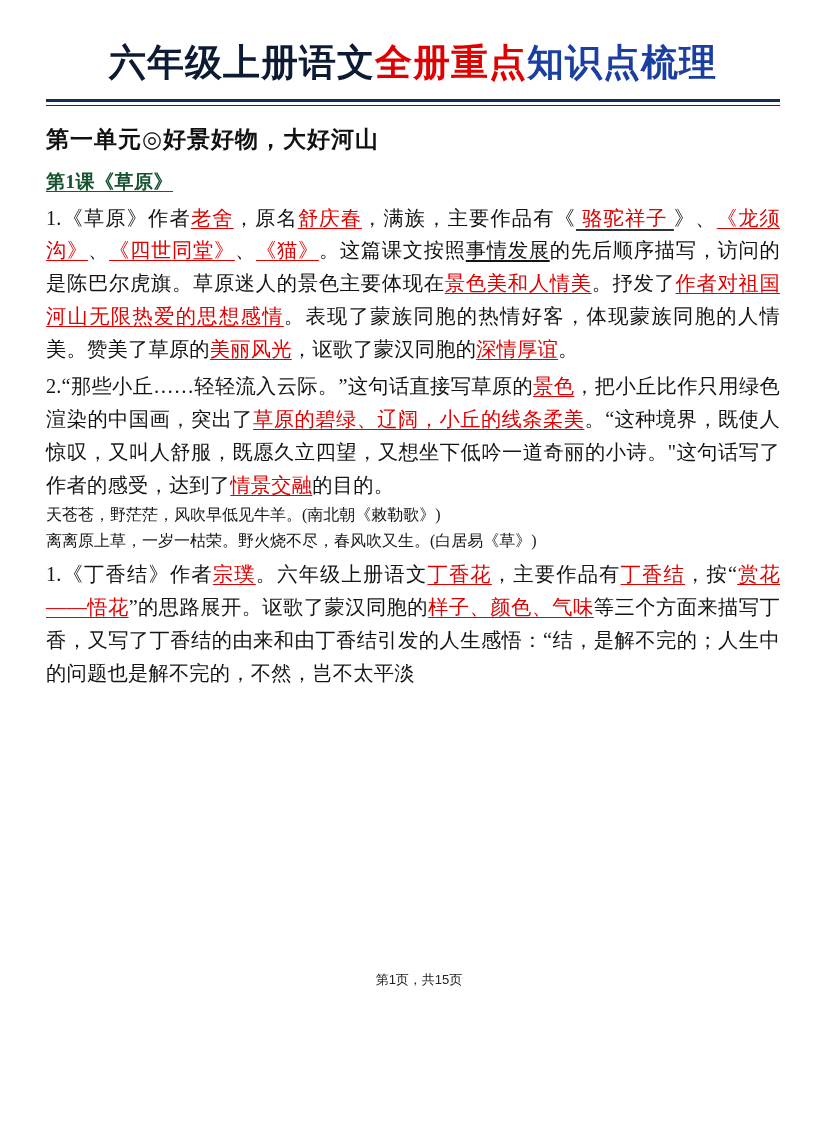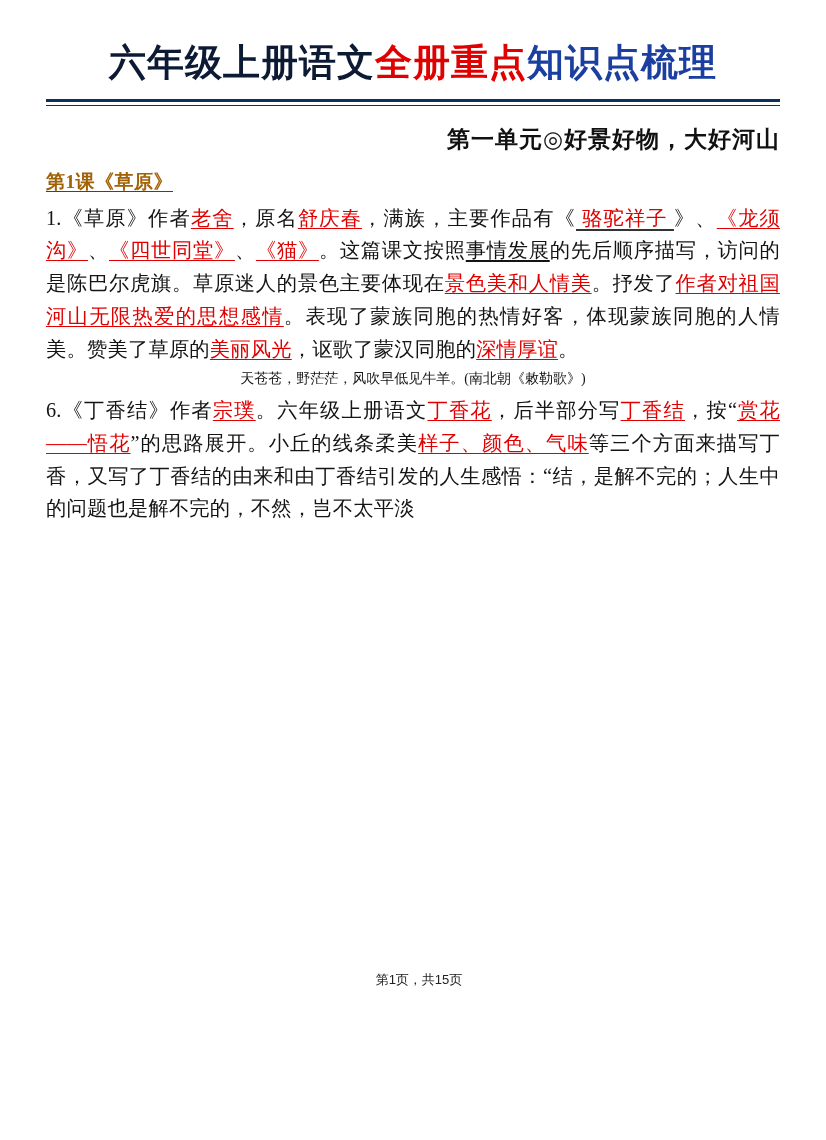--- a/index.html
+++ b/index.html
@@ -47,31 +47,31 @@
   }
   .title-rule-thin {
     height: 1px;
     background: #10305c;
     width: 100%;
     margin-top: 3px;
   }
 
   
   .unit-heading {
-    text-align: right;
+    text-align: left;
     font-weight: bold;
     font-size: 23px;
     color: #111111;
     margin: 6px 0 14px 0;
     letter-spacing: 1px;
   }
 
   
   .lesson-heading {
-    color: #a16207;
+    color: #14532d;
     font-weight: bold;
     font-size: 19px;
     margin: 6px 0 7px 0;
     letter-spacing: .5px;
   }
   .lesson-heading .u {
     text-decoration: underline;
     text-decoration-color: #e00000;
     text-underline-offset: 3px;
   }
@@ -96,25 +96,24 @@
     text-decoration: underline;
     text-underline-offset: 3px;
   }
   .blank-u {      
     color: #e00000;
     text-decoration: underline;
     text-decoration-color: #333;
     text-underline-offset: 4px;
   }
   .poem {
-    font-size: 14px;
+    font-size: 16px;
     line-height: 1.56;
     margin: 1px 0;
     color: #141414;
-    text-align: center;
   }
 
   
   .footer {
     position: absolute;
     left: 12px;
     right: 0;
     bottom: 12px;
     text-align: center;
     font-size: 13px;
@@ -134,18 +133,20 @@
   <div class="title-rule-wrap">
     <div class="title-rule-thick"></div>
     <div class="title-rule-thin"></div>
   </div>
 
   <div class="unit-heading">第一单元◎好景好物，大好河山</div>
 
   <div id="lessons">
       <div class="lesson-heading"><span class="u">第1课《草原》</span></div>
       <p class="para"><span>1.《草原》作者</span><span class="ru">老舍</span><span>，原名</span><span class="ru">舒庆春</span><span>，满族，主要作品有《</span><span class="blank-u"> 骆驼祥子 </span><span>》、</span><span class="ru">《龙须沟》</span><span>、</span><span class="ru">《四世同堂》</span><span>、</span><span class="ru">《猫》</span><span>。这篇课文按照</span><span class="bu">事情发展</span><span>的先后顺序描写，访问的是陈巴尔虎旗。草原迷人的景色主要体现在</span><span class="ru">景色美和人情美</span><span>。抒发了</span><span class="ru">作者对祖国河山无限热爱的思想感情</span><span>。表现了蒙族同胞的热情好客，体现蒙族同胞的人情美。赞美了草原的</span><span class="ru">美丽风光</span><span>，讴歌了蒙汉同胞的</span><span class="ru">深情厚谊</span><span>。</span></p>
+      <p class="para"><span>2.“那些小丘……轻轻流入云际。”这句话直接写草原的</span><span class="ru">景色</span><span>，把小丘比作只用绿色渲染的中国画，突出了</span><span class="ru">草原的碧绿、辽阔，小丘的线条柔美</span><span>。“这种境界，既使人惊叹，又叫人舒服，既愿久立四望，又想坐下低吟一道奇丽的小诗。"这句话写了作者的感受，达到了</span><span class="ru">情景交融</span><span>的目的。</span></p>
       <div class="poem">天苍苍，野茫茫，风吹早低见牛羊。(南北朝《敕勒歌》)</div>
-      <p class="para"><span>6.《丁香结》作者</span><span class="ru">宗璞</span><span>。六年级上册语文</span><span class="ru">丁香花</span><span>，后半部分写</span><span class="ru">丁香结</span><span>，按“</span><span class="ru">赏花——悟花</span><span>”的思路展开。小丘的线条柔美</span><span class="ru">样子、颜色、气味</span><span>等三个方面来描写丁香，又写了丁香结的由来和由丁香结引发的人生感悟：“结，是解不完的；人生中的问题也是解不完的，不然，岂不太平淡</span></p>
+      <div class="poem">离离原上草，一岁一枯荣。野火烧不尽，春风吹又生。(白居易《草》)</div>
+      <p class="para"><span>1.《丁香结》作者</span><span class="ru">宗璞</span><span>。六年级上册语文</span><span class="ru">丁香花</span><span>，主要作品有</span><span class="ru">丁香结</span><span>，按“</span><span class="ru">赏花——悟花</span><span>”的思路展开。讴歌了蒙汉同胞的</span><span class="ru">样子、颜色、气味</span><span>等三个方面来描写丁香，又写了丁香结的由来和由丁香结引发的人生感悟：“结，是解不完的；人生中的问题也是解不完的，不然，岂不太平淡</span></p>
     </div>
 
   <div class="footer">第1页，共15页</div>
 </div>
 
 </body></html>

